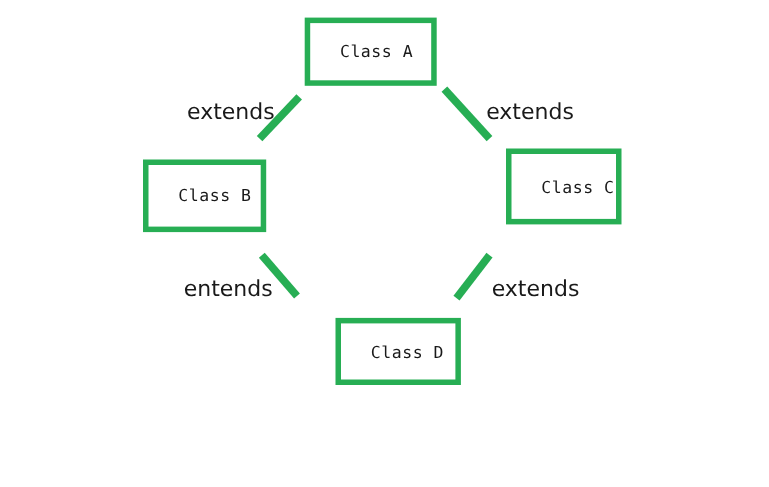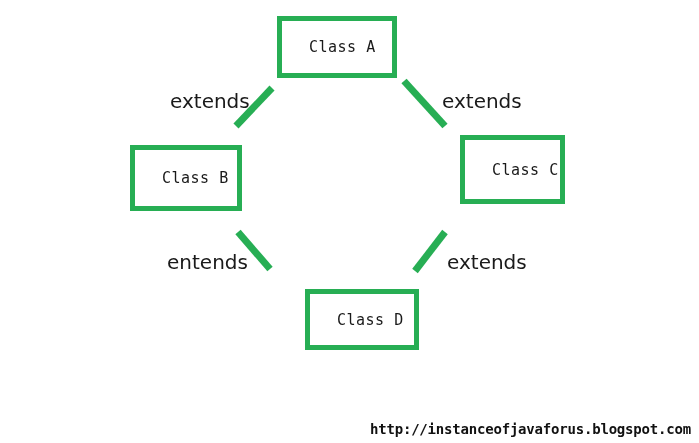--- a/index.html
+++ b/index.html
@@ -101,15 +101,14 @@
   </div>
 
   <div class="edge-label" id="label-a-b">extends</div>
 
   <div class="edge-label" id="label-a-c">extends</div>
 
   <div class="edge-label" id="label-b-d">entends</div>
 
   <div class="edge-label" id="label-c-d">extends</div>
 
-  <div id="watermark">http://instanceofjavaforus.blogspot.com</div>
 
 </div>
 
 </body></html>

